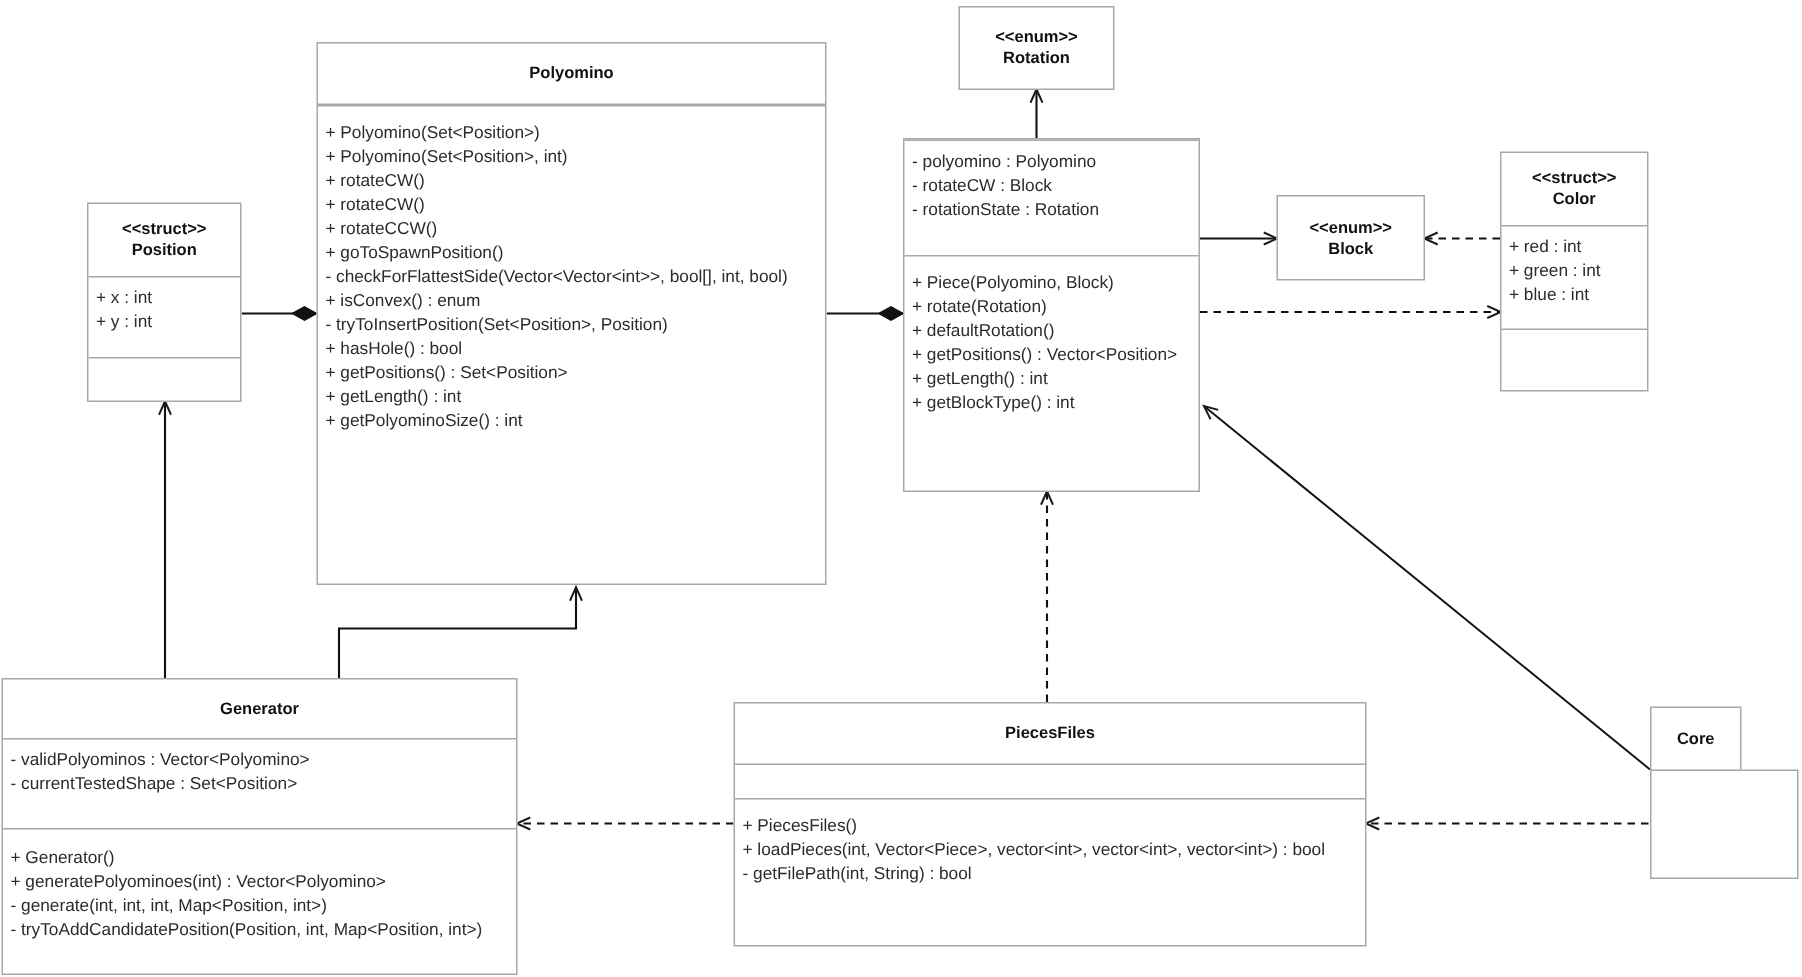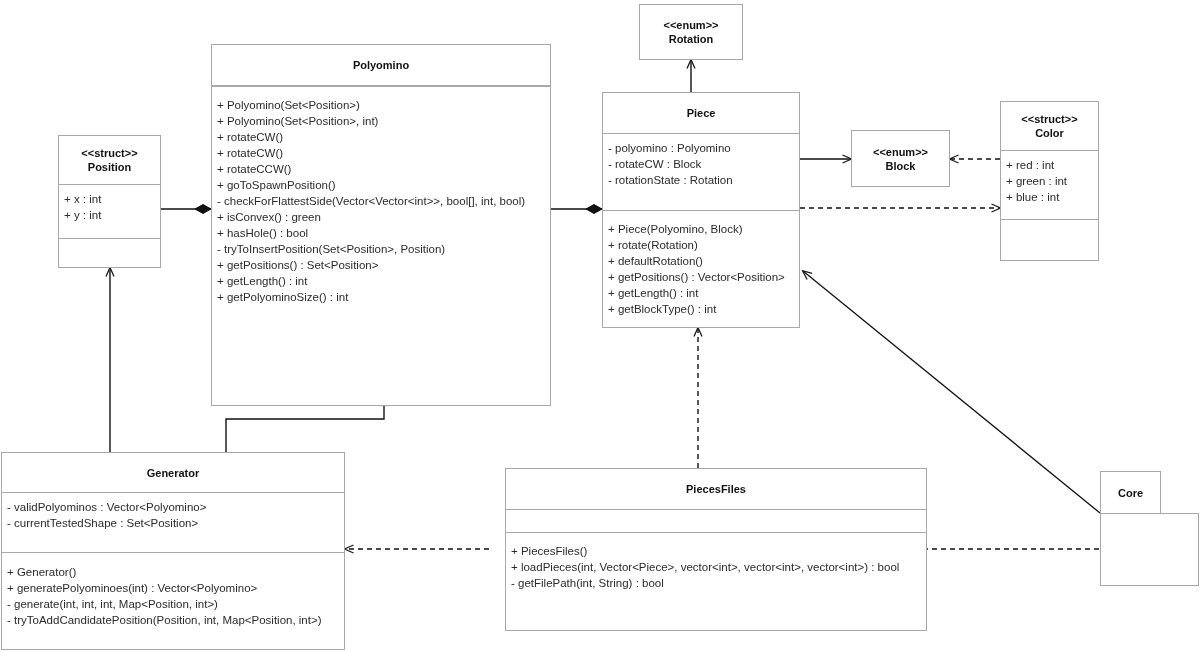--- a/index.html
+++ b/index.html
@@ -150,54 +150,51 @@
     </div>
     <div class="uml-sep"></div>
     <div class="uml-compartment" style="height:53px;">
       <span class="member">+ x : int</span>
       <span class="member">+ y : int</span>
     </div>
     <div class="uml-sep"></div>
     <div class="uml-compartment empty-compartment flex-fill"></div>
   </div>
 
-  <div class="uml-class" style="left:211px; top:44px; width:340px; height:362px;">
+  <div class="uml-class" style="left:211px; top:28px; width:340px; height:362px;">
     <div class="uml-header" style="height:40px;">
       <span>Polyomino</span>
     </div>
     <div class="uml-sep"></div>
     <div class="uml-sep"></div>
     <div class="uml-compartment flex-fill" style="padding-top:10px;">
       <span class="member">+ Polyomino(Set&lt;Position&gt;)</span>
       <span class="member">+ Polyomino(Set&lt;Position&gt;, int)</span>
       <span class="member">+ rotateCW()</span>
       <span class="member">+ rotateCW()</span>
       <span class="member">+ rotateCCW()</span>
       <span class="member">+ goToSpawnPosition()</span>
       <span class="member">- checkForFlattestSide(Vector&lt;Vector&lt;int&gt;&gt;, bool[], int, bool)</span>
-      <span class="member">+ isConvex() : green</span>
+      <span class="member">+ isConvex() : enum</span>
+      <span class="member">- tryToInsertPosition(Set&lt;Position&gt;, Position)</span>
       <span class="member">+ hasHole() : bool</span>
-      <span class="member">- tryToInsertPosition(Set&lt;Position&gt;, Position)</span>
       <span class="member">+ getPositions() : Set&lt;Position&gt;</span>
       <span class="member">+ getLength() : int</span>
       <span class="member">+ getPolyominoSize() : int</span>
     </div>
   </div>
 
   <div class="uml-class" style="left:639px; top:4px; width:104px; height:56px;">
     <div class="uml-header flex-fill">
       <span class="uml-stereotype">&lt;&lt;enum&gt;&gt;</span>
       <span>Rotation</span>
     </div>
   </div>
 
   <div class="uml-class" style="left:602px; top:92px; width:198px; height:236px;">
-    <div class="uml-header" style="height:40px;">
-      <span>Piece</span>
-    </div>
     <div class="uml-sep"></div>
     <div class="uml-compartment" style="height:76px;">
       <span class="member">- polyomino : Polyomino</span>
       <span class="member">- rotateCW : Block</span>
       <span class="member">- rotationState : Rotation</span>
     </div>
     <div class="uml-sep"></div>
     <div class="uml-compartment flex-fill" style="padding-top:10px;">
       <span class="member">+ Piece(Polyomino, Block)</span>
       <span class="member">+ rotate(Rotation)</span>
@@ -241,21 +238,21 @@
     </div>
     <div class="uml-sep"></div>
     <div class="uml-compartment flex-fill" style="padding-top:11px;">
       <span class="member">+ Generator()</span>
       <span class="member">+ generatePolyominoes(int) : Vector&lt;Polyomino&gt;</span>
       <span class="member">- generate(int, int, int, Map&lt;Position, int&gt;)</span>
       <span class="member">- tryToAddCandidatePosition(Position, int, Map&lt;Position, int&gt;)</span>
     </div>
   </div>
 
-  <div class="uml-class" style="left:489px; top:468px; width:422px; height:163px;margin-left:16px;">
+  <div class="uml-class" style="left:489px; top:468px; width:422px; height:163px;">
     <div class="uml-header" style="height:40px;">
       <span>PiecesFiles</span>
     </div>
     <div class="uml-sep"></div>
     <div class="uml-compartment empty-compartment" style="height:22px;"></div>
     <div class="uml-sep"></div>
     <div class="uml-compartment flex-fill" style="padding-top:10px;">
       <span class="member">+ PiecesFiles()</span>
       <span class="member">+ loadPieces(int, Vector&lt;Piece&gt;, vector&lt;int&gt;, vector&lt;int&gt;, vector&lt;int&gt;) : bool</span>
       <span class="member">- getFilePath(int, String) : bool</span>

